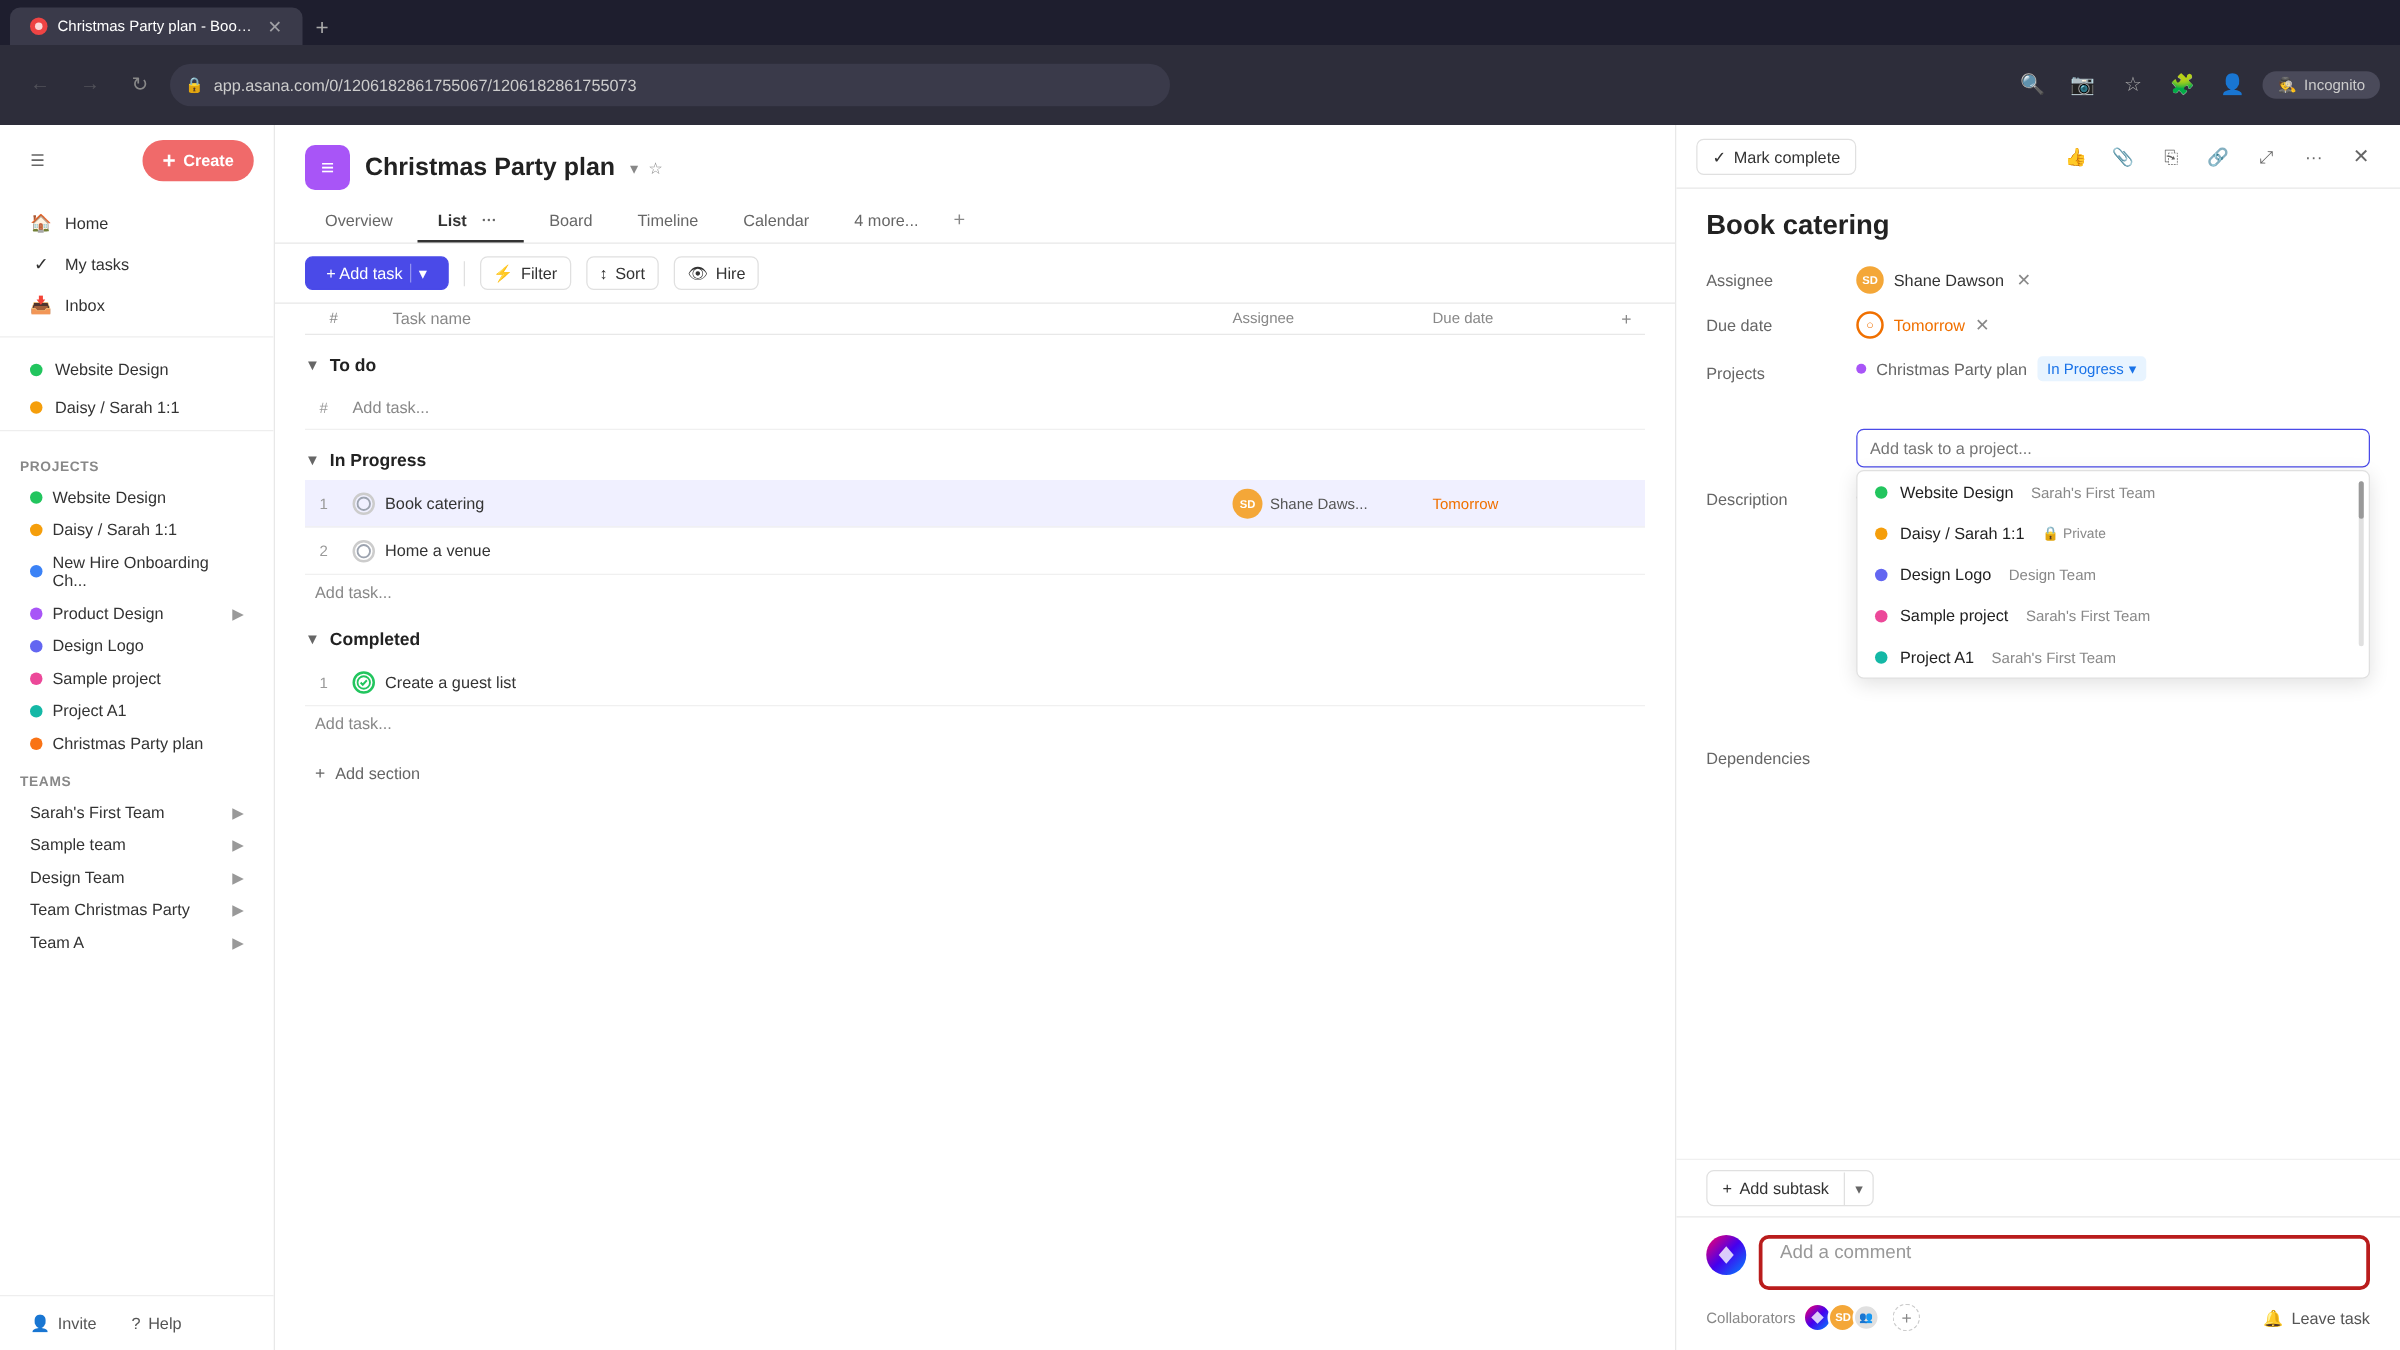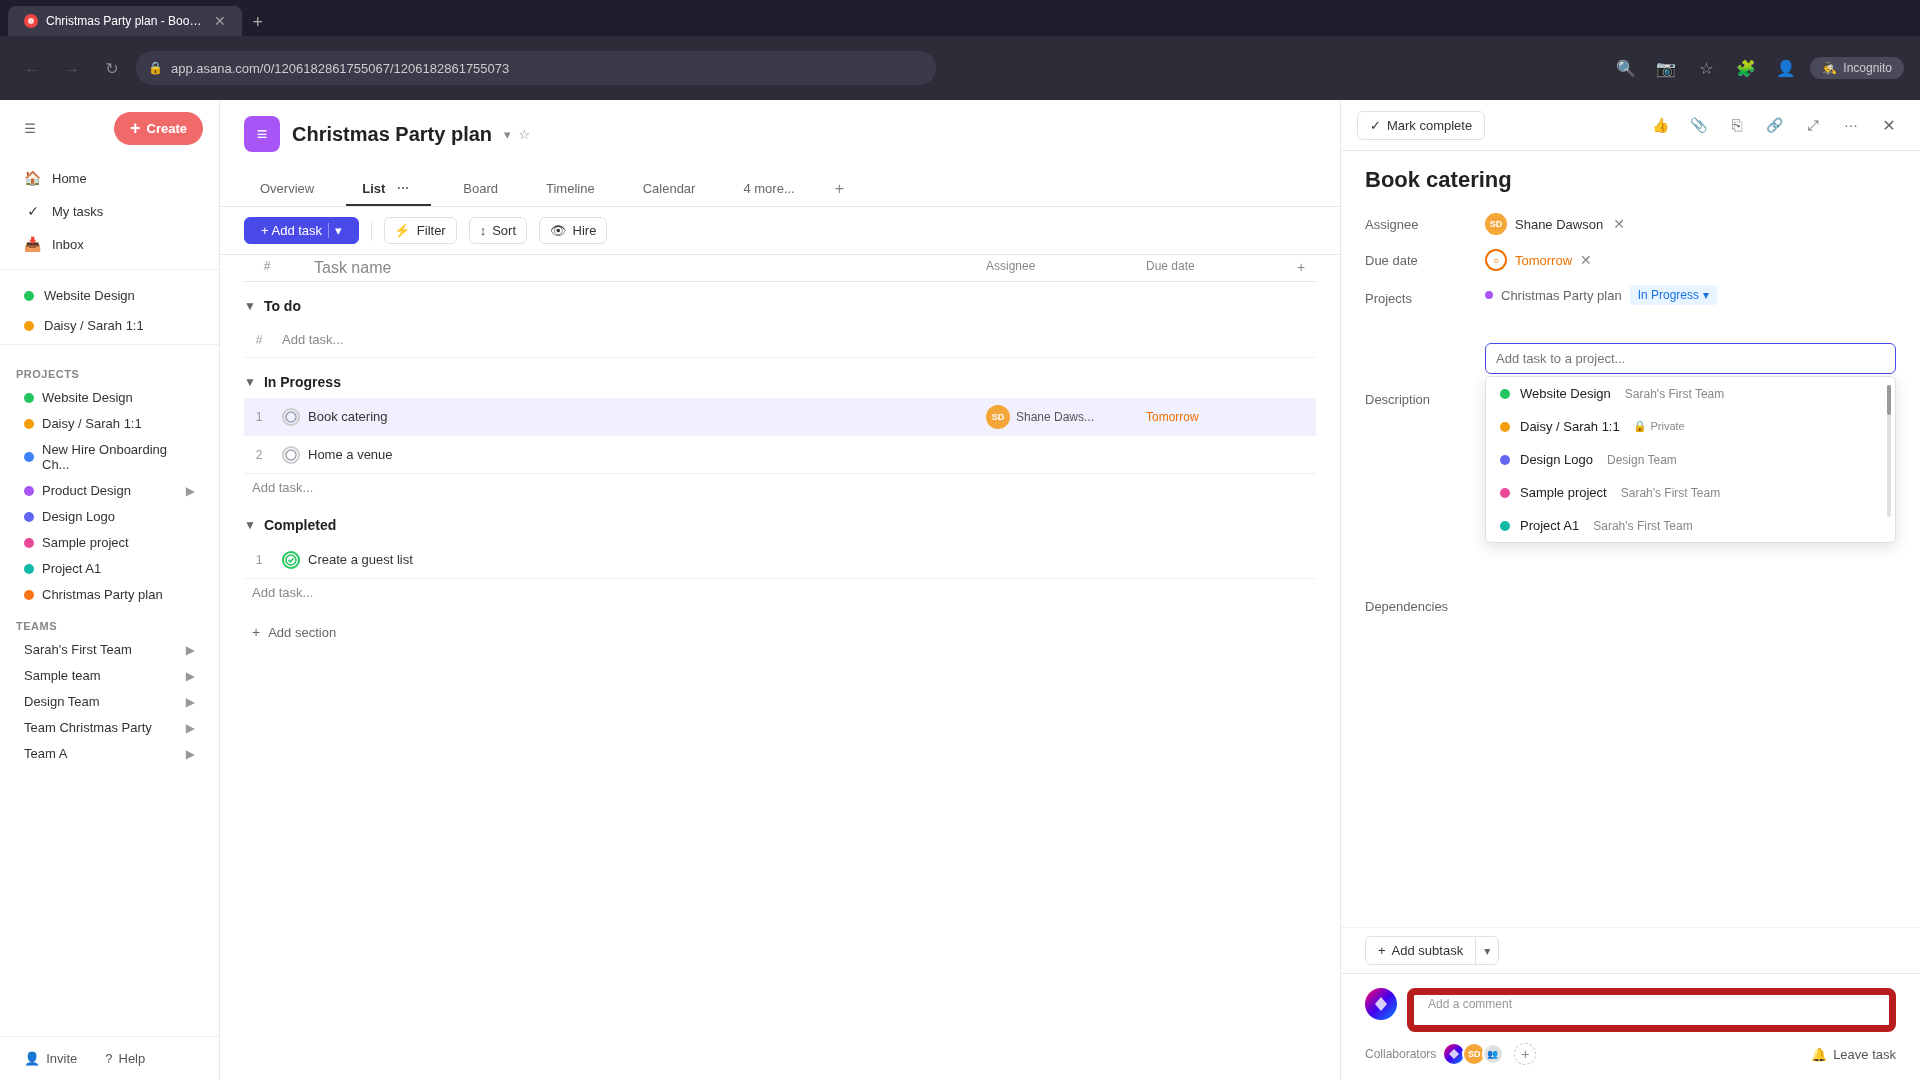--- a/index.html
+++ b/index.html
@@ -52,21 +52,21 @@
 
     
     .main-content { flex: 1; display: flex; flex-direction: column; overflow: hidden; }
 
     
     .project-header { padding: 16px 24px 0; border-bottom: 1px solid #e8e8e8; }
     .project-title-row { display: flex; align-items: center; gap: 12px; margin-bottom: 8px; }
     .project-icon { width: 36px; height: 36px; background: #a855f7; border-radius: 8px; display: flex; align-items: center; justify-content: center; color: #fff; font-size: 18px; flex-shrink: 0; }
     .project-title { font-size: 20px; font-weight: 700; color: #222; }
     .project-title-actions { display: flex; align-items: center; gap: 8px; color: #888; }
-    .project-tabs { display: flex; align-items: center; gap: 16px; margin-top: 20px; }
+    .project-tabs { display: flex; align-items: center; gap: 4px; margin-top: 8px; }
     .project-tab { padding: 8px 16px; font-size: 13px; color: #666; cursor: pointer; border-bottom: 2px solid transparent; display: flex; align-items: center; gap: 6px; }
     .project-tab.active { color: #333; border-bottom-color: #333; font-weight: 600; }
     .project-tab .tab-badge { background: #666; color: #fff; border-radius: 8px; padding: 1px 6px; font-size: 10px; }
     .add-tab-btn { padding: 8px; color: #888; cursor: pointer; font-size: 16px; }
 
     
     .toolbar { padding: 10px 24px; display: flex; align-items: center; gap: 12px; border-bottom: 1px solid #e8e8e8; }
     .toolbar-btn { display: flex; align-items: center; gap: 6px; padding: 5px 10px; border: 1px solid #e0e0e0; border-radius: 6px; cursor: pointer; color: #333; font-size: 13px; background: #fff; }
     .toolbar-btn.primary { background: #4a4ae8; color: #fff; border-color: #4a4ae8; }
     .toolbar-divider { width: 1px; height: 20px; background: #e0e0e0; }
@@ -106,21 +106,21 @@
     .project-dropdown { position: relative; flex: 1; margin-top: 38px; }
     .project-search-input { width: 100%; border: 1.5px solid #4a4ae8; border-radius: 6px; padding: 7px 10px; font-size: 13px; color: #333; outline: none; background: #fff; }
     .dropdown-list { position: absolute; top: calc(100% + 2px); left: 0; right: 0; background: #fff; border: 1px solid #e0e0e0; border-radius: 6px; box-shadow: 0 4px 16px rgba(0,0,0,0.12); z-index: 100; overflow: hidden; }
     .dropdown-item { padding: 9px 14px; display: flex; align-items: center; gap: 10px; cursor: pointer; font-size: 13px; }
 
     .panel-field-description { color: #888; font-size: 13px; cursor: pointer; padding: 6px 0; }
 
     
     .comment-area { border-top: 1px solid #e8e8e8; padding: 14px 24px; }
     .comment-row { display: flex; align-items: flex-start; gap: 10px; }
-    .comment-input { flex: 1; border: 7px solid #b91c1c; border-radius: 8px; padding: 2px 14px; font-size: 12px; color: #666; cursor: text; min-height: 44px; }
+    .comment-input { flex: 1; border: 3px solid #b91c1c; border-radius: 8px; padding: 2px 14px; font-size: 15px; color: #666; cursor: text; min-height: 44px; }
     .collaborators-row { display: flex; align-items: center; gap: 6px; padding: 10px 0 0; }
     .collaborators-label { color: #888; font-size: 12px; }
     .collab-avatars { display: flex; align-items: center; }
     .collab-add-btn { width: 22px; height: 22px; border-radius: 50%; border: 1.5px dashed #ccc; display: flex; align-items: center; justify-content: center; cursor: pointer; color: #888; font-size: 14px; margin-left: 4px; }
     .leave-task-btn { margin-left: auto; display: flex; align-items: center; gap: 6px; color: #555; font-size: 13px; cursor: pointer; }
 
     
     ::-webkit-scrollbar { width: 6px; }
     ::-webkit-scrollbar-track { background: transparent; }
     ::-webkit-scrollbar-thumb { background: #ccc; border-radius: 3px; }
@@ -337,21 +337,21 @@
       <div class="toolbar-btn">
         <span>👁</span>
         <span>Hire</span>
       </div>
     </div>
 
     <div class="task-list">
 
       <div style="display:grid;grid-template-columns:30px 1fr 160px 140px 30px;padding:4px 0 4px 8px;border-bottom:1px solid #e8e8e8;">
         <span style="color:#888;font-size:12px;text-align:center;">#</span>
-        <span style="color:#888;font-size:16px;padding-left:32px;">Task name</span>
+        <span style="color:#888;font-size:13px;padding-left:32px;">Task name</span>
         <span style="color:#888;font-size:12px;">Assignee</span>
         <span style="color:#888;font-size:12px;">Due date</span>
         <span style="color:#888;font-size:14px;text-align:center;cursor:pointer;">+</span>
       </div>
 
       <div class="task-section">
         <div class="section-header">
           <span class="section-toggle">▼</span>
           <span class="section-title">To do</span>
         </div>

